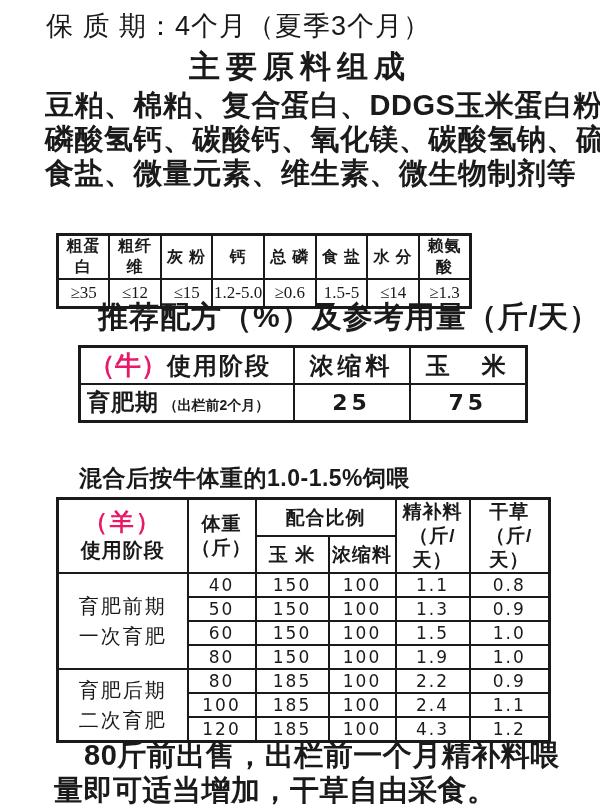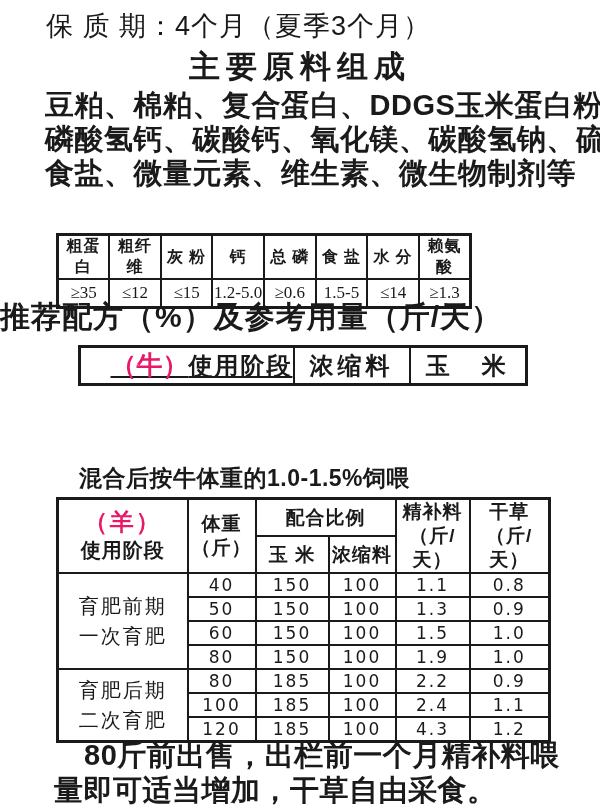--- a/index.html
+++ b/index.html
@@ -37,26 +37,26 @@
   table { border-collapse: collapse; table-layout: fixed; }
   th, td { border: 2px solid #1a1a1a; text-align: center; vertical-align: middle; padding: 0; }
   table.bordered { border: 3px solid #1a1a1a; }
 
   table.analysis { position: absolute; left: 56px; top: 233px; width: 416px; font-family: Liberation Serif, serif; }
   .analysis th { height: 28px; font-size: 16px; font-weight: 600; letter-spacing: 1px; }
   .analysis td { height: 28px; font-size: 17px; font-weight: 500; }
 
   .recommend-title {
     position: absolute; left: 0; top: 297px; width: 600px;
-    text-align: left; font-size: 30px; font-weight: 700; letter-spacing: 1px;
+    text-align: right; font-size: 30px; font-weight: 700; letter-spacing: 1px;
   }
 
   table.cattle { position: absolute; left: 78px; top: 345px; width: 447px; }
   .cattle th { height: 36px; font-size: 24px; font-weight: 600; letter-spacing: 4px; }
-  .cattle th.stage-h { text-align: right; padding-left: 8px; letter-spacing: 2px; text-decoration: underline; }
+  .cattle th.stage-h { text-align: left; padding-left: 8px; letter-spacing: 2px; }
   .cattle th .species { font-size: 26px; font-weight: 700; letter-spacing: 0; }
   .cattle td { height: 37px; }
   .cattle td.stage {
     text-align: left; padding-left: 6px; white-space: nowrap;
   }
   .cattle td.stage .stage-name { font-size: 23px; font-weight: 700; letter-spacing: 1px; }
   .cattle td.stage .stage-note { font-size: 14px; font-weight: 700; letter-spacing: 0; }
   .cattle td.num { font-size: 22px; font-weight: 700; letter-spacing: 4px; font-family: "DejaVu Sans", sans-serif; }
 
   .cattle-note {
@@ -136,20 +136,27 @@
         <col style="width:116px">
         <col style="width:117px">
       </colgroup>
     <tbody>
         <tr>
       <th class="stage-h">
         <span class="species accent">（牛）</span><span>使用阶段</span>
       </th>
       <th>浓缩料</th>
       <th>玉　米</th>
+    </tr>
+    <tr>
+      <td class="stage">
+        <span class="stage-name">育肥期</span> <span class="stage-note">（出栏前2个月）</span>
+      </td>
+      <td class="num">25</td>
+      <td class="num">75</td>
     </tr>
   </tbody>
     </table>
 
   <div class="cattle-note">混合后按牛体重的1.0-1.5%饲喂</div>
 
   <table class="sheep bordered">
     <colgroup>
       <col style="width:130px">
         <col style="width:68px">

